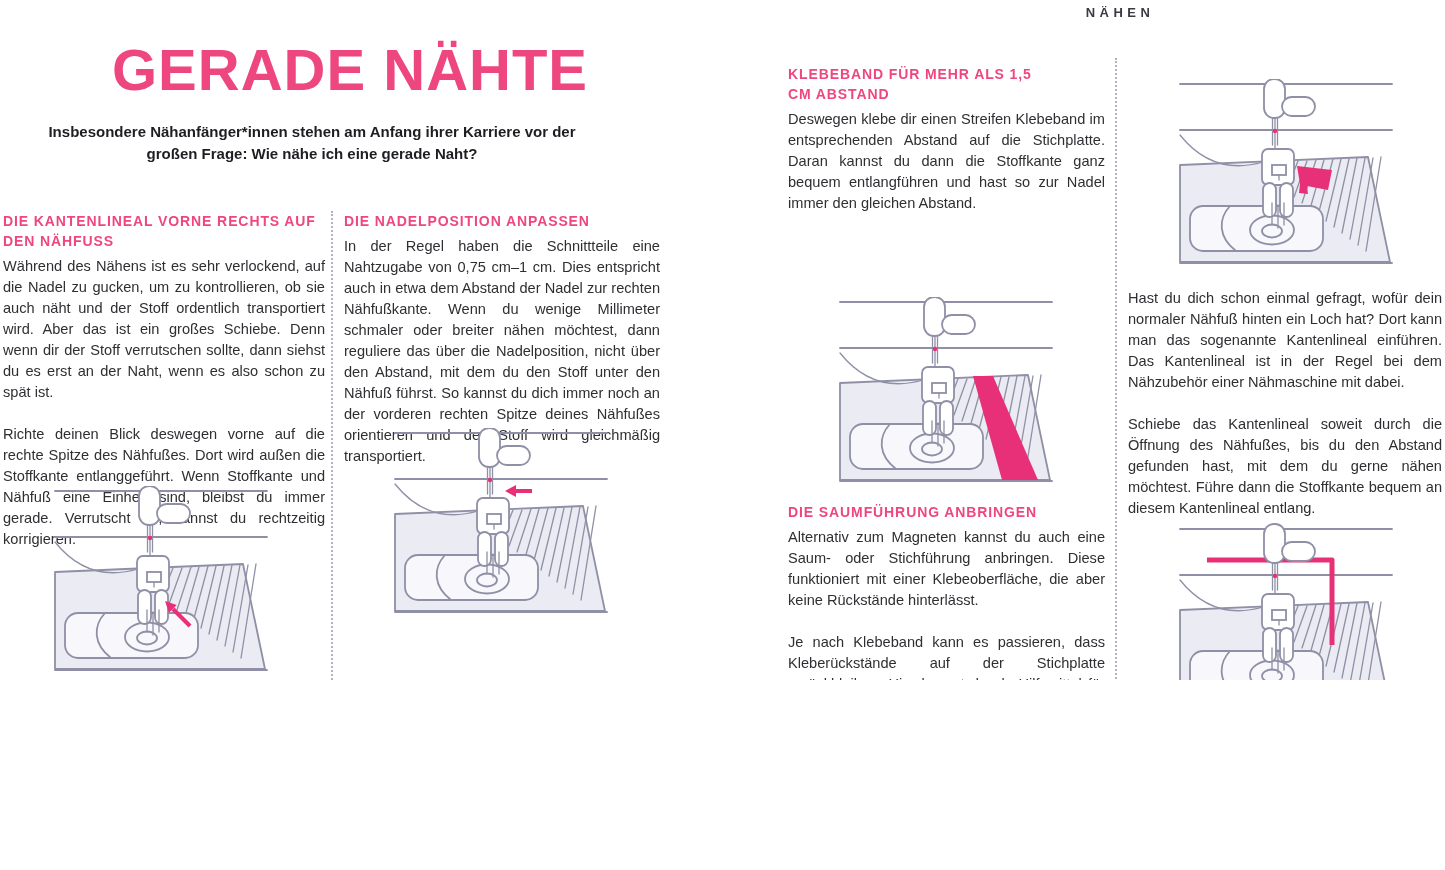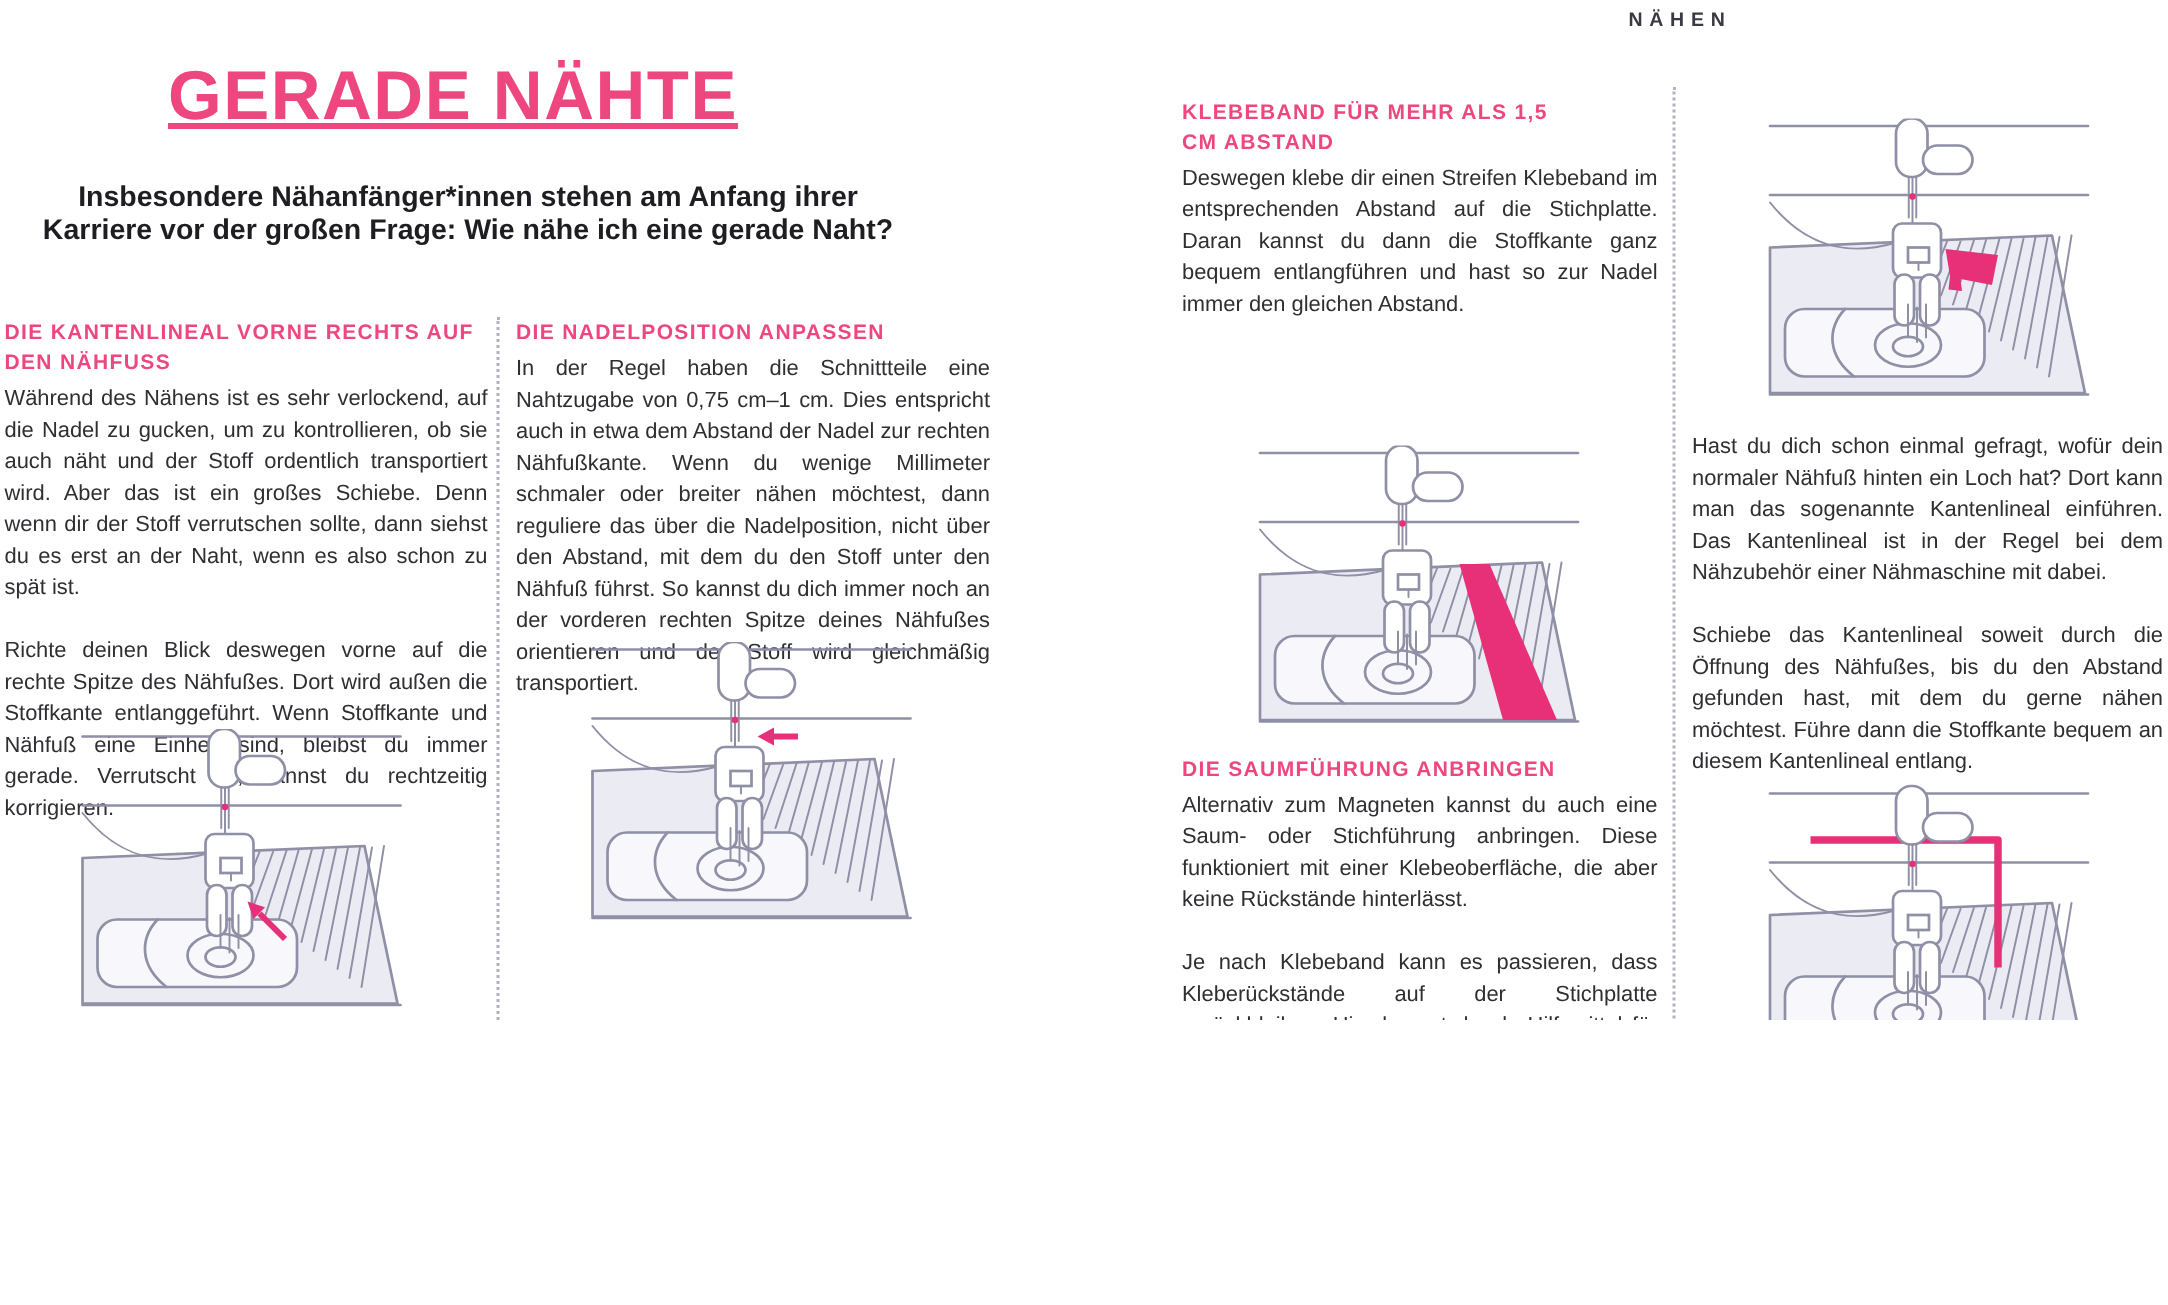--- a/index.html
+++ b/index.html
@@ -14,27 +14,26 @@
   .spread{
     position:relative;width:1445px;height:680px;background:#ffffff;overflow:hidden;
     font-family:"Liberation Sans",sans-serif;color:var(--body-text);
   }
   .running-head{
     position:absolute;left:1035px;top:5px;width:170px;text-align:center;
     font-size:13px;font-weight:600;letter-spacing:4.5px;color:#3a3a42;
   }
   .page-title{
     position:absolute;left:112px;top:36px;
-    font-size:46px;font-weight:800;letter-spacing:1px;color:var(--accent-pink);
+    font-size:58px;font-weight:800;letter-spacing:1px;color:var(--accent-pink);
     white-space:nowrap;
-    text-decoration:underline;
   }
   .intro{
     position:absolute;left:22px;top:121px;width:580px;text-align:center;
-    font-size:19px;font-weight:700;line-height:22px;color:#1d1d22;
+    font-size:15px;font-weight:700;line-height:22px;color:#1d1d22;
   }
   .section{position:absolute;}
   .section h3{
     color:var(--accent-pink);font-size:14px;font-weight:700;
     letter-spacing:0.9px;line-height:20px;margin-bottom:5px;
   }
   .section h3.narrow{max-width:252px;}
   .section p{
     font-size:14.6px;line-height:21px;text-align:justify;color:var(--body-text);
   }

